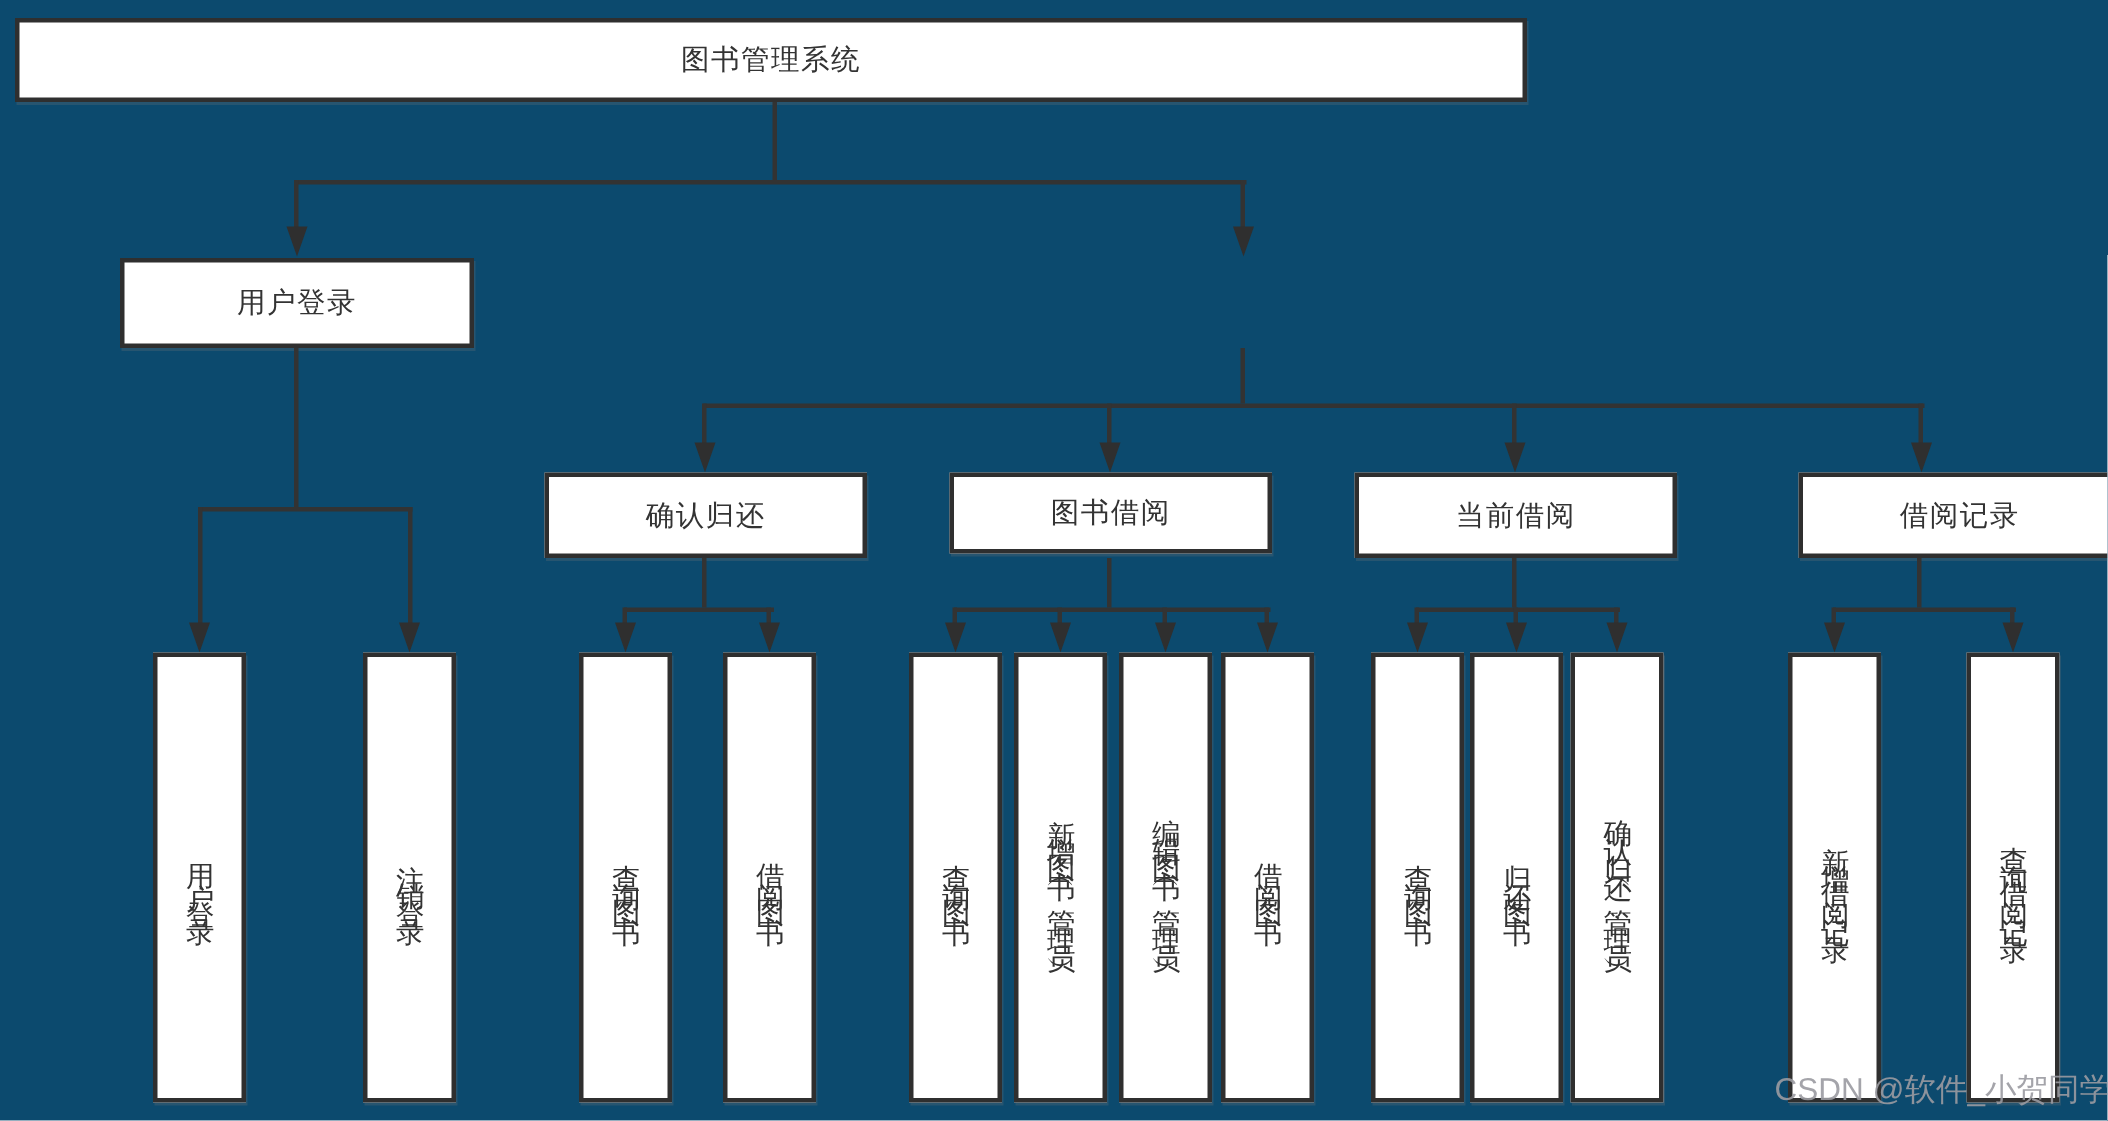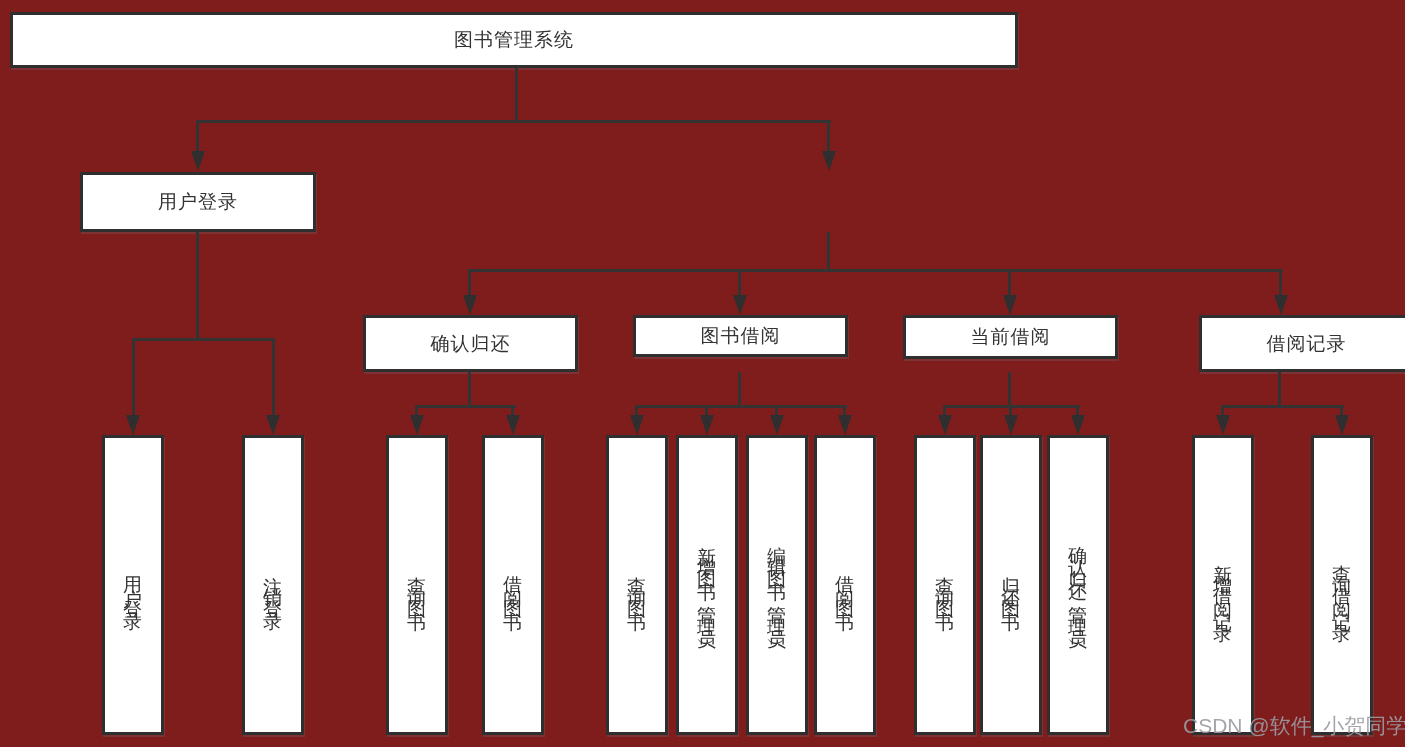--- a/index.html
+++ b/index.html
@@ -1,21 +1,21 @@
 <!DOCTYPE html>
 <html><head>
 <meta charset="utf-8">
 <style>
   html,body { margin:0; padding:0; background:#ffffff; }
   body { font-family: "Liberation Sans", sans-serif; }
   #canvas {
     position: relative;
     width: 1405px;
     height: 747px;
-    background: #7f1d1d;
+    background: #0c4a6e;
     overflow: hidden;
   }
   .box {
     position: absolute;
     background: #ffffff;
     border: 3px solid #2f2f2f;
     box-sizing: border-box;
     display: flex;
     align-items: center;
     justify-content: center;
@@ -84,24 +84,24 @@
   <div class="line" style="left:1008px; top:269px; width:3px; height:27px;"></div>
   <div class="line" style="left:1279px; top:269px; width:3px; height:27px;"></div>
   <div class="arrow" style="left:463px; top:295px;"></div>
   <div class="arrow" style="left:733px; top:295px;"></div>
   <div class="arrow" style="left:1003px; top:295px;"></div>
   <div class="arrow" style="left:1274px; top:295px;"></div>
 
   <div class="box hlabel" style="left:363px; top:315px; width:215px; height:57px;">
     <span>确认归还</span>
   </div>
-  <div class="box hlabel" style="left:633px; top:315px; width:215px; height:42px;">
+  <div class="box hlabel" style="left:633px; top:315px; width:215px; height:54px;">
     <span>图书借阅</span>
   </div>
-  <div class="box hlabel" style="left:903px; top:315px; width:215px; height:44px;">
+  <div class="box hlabel" style="left:903px; top:315px; width:215px; height:57px;">
     <span>当前借阅</span>
   </div>
   <div class="box hlabel" style="left:1199px; top:315px; width:215px; height:57px;">
     <span>借阅记录</span>
   </div>
 
   <div class="line" style="left:468px; top:372px; width:3px; height:33px;"></div>
   <div class="line" style="left:416px; top:405px; width:100px; height:3px;"></div>
   <div class="line" style="left:415px; top:405px; width:3px; height:12px;"></div>
   <div class="line" style="left:511px; top:405px; width:3px; height:12px;"></div>

